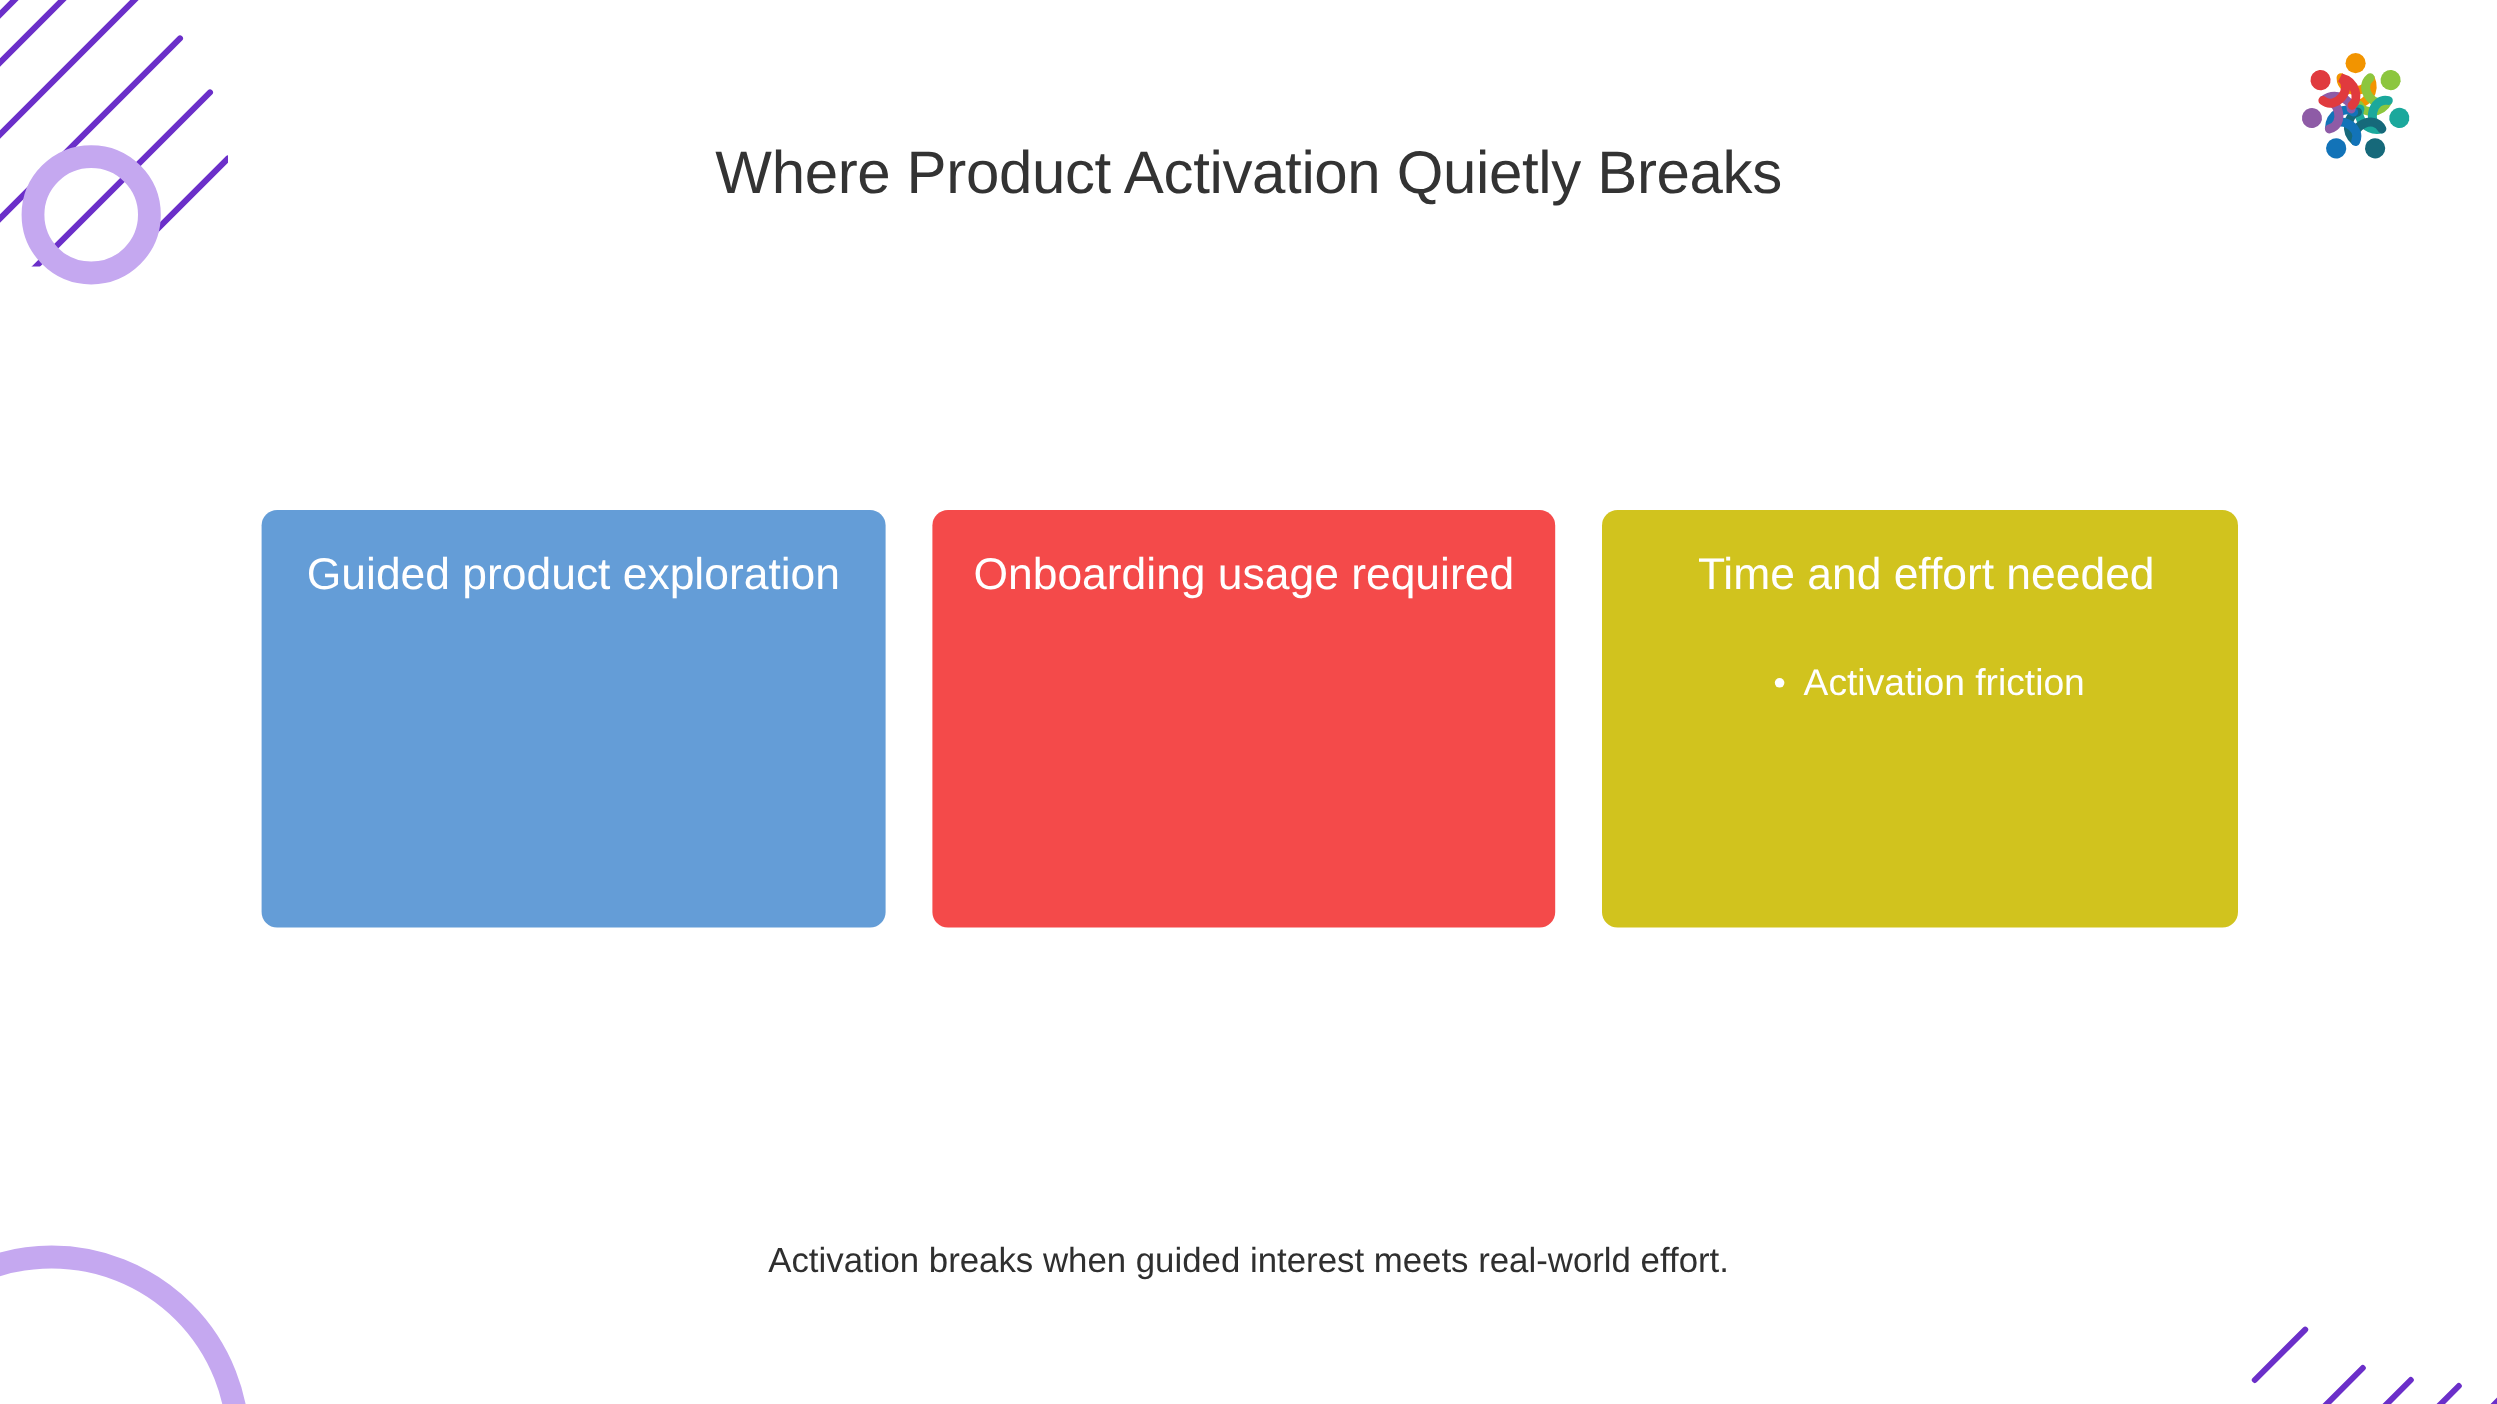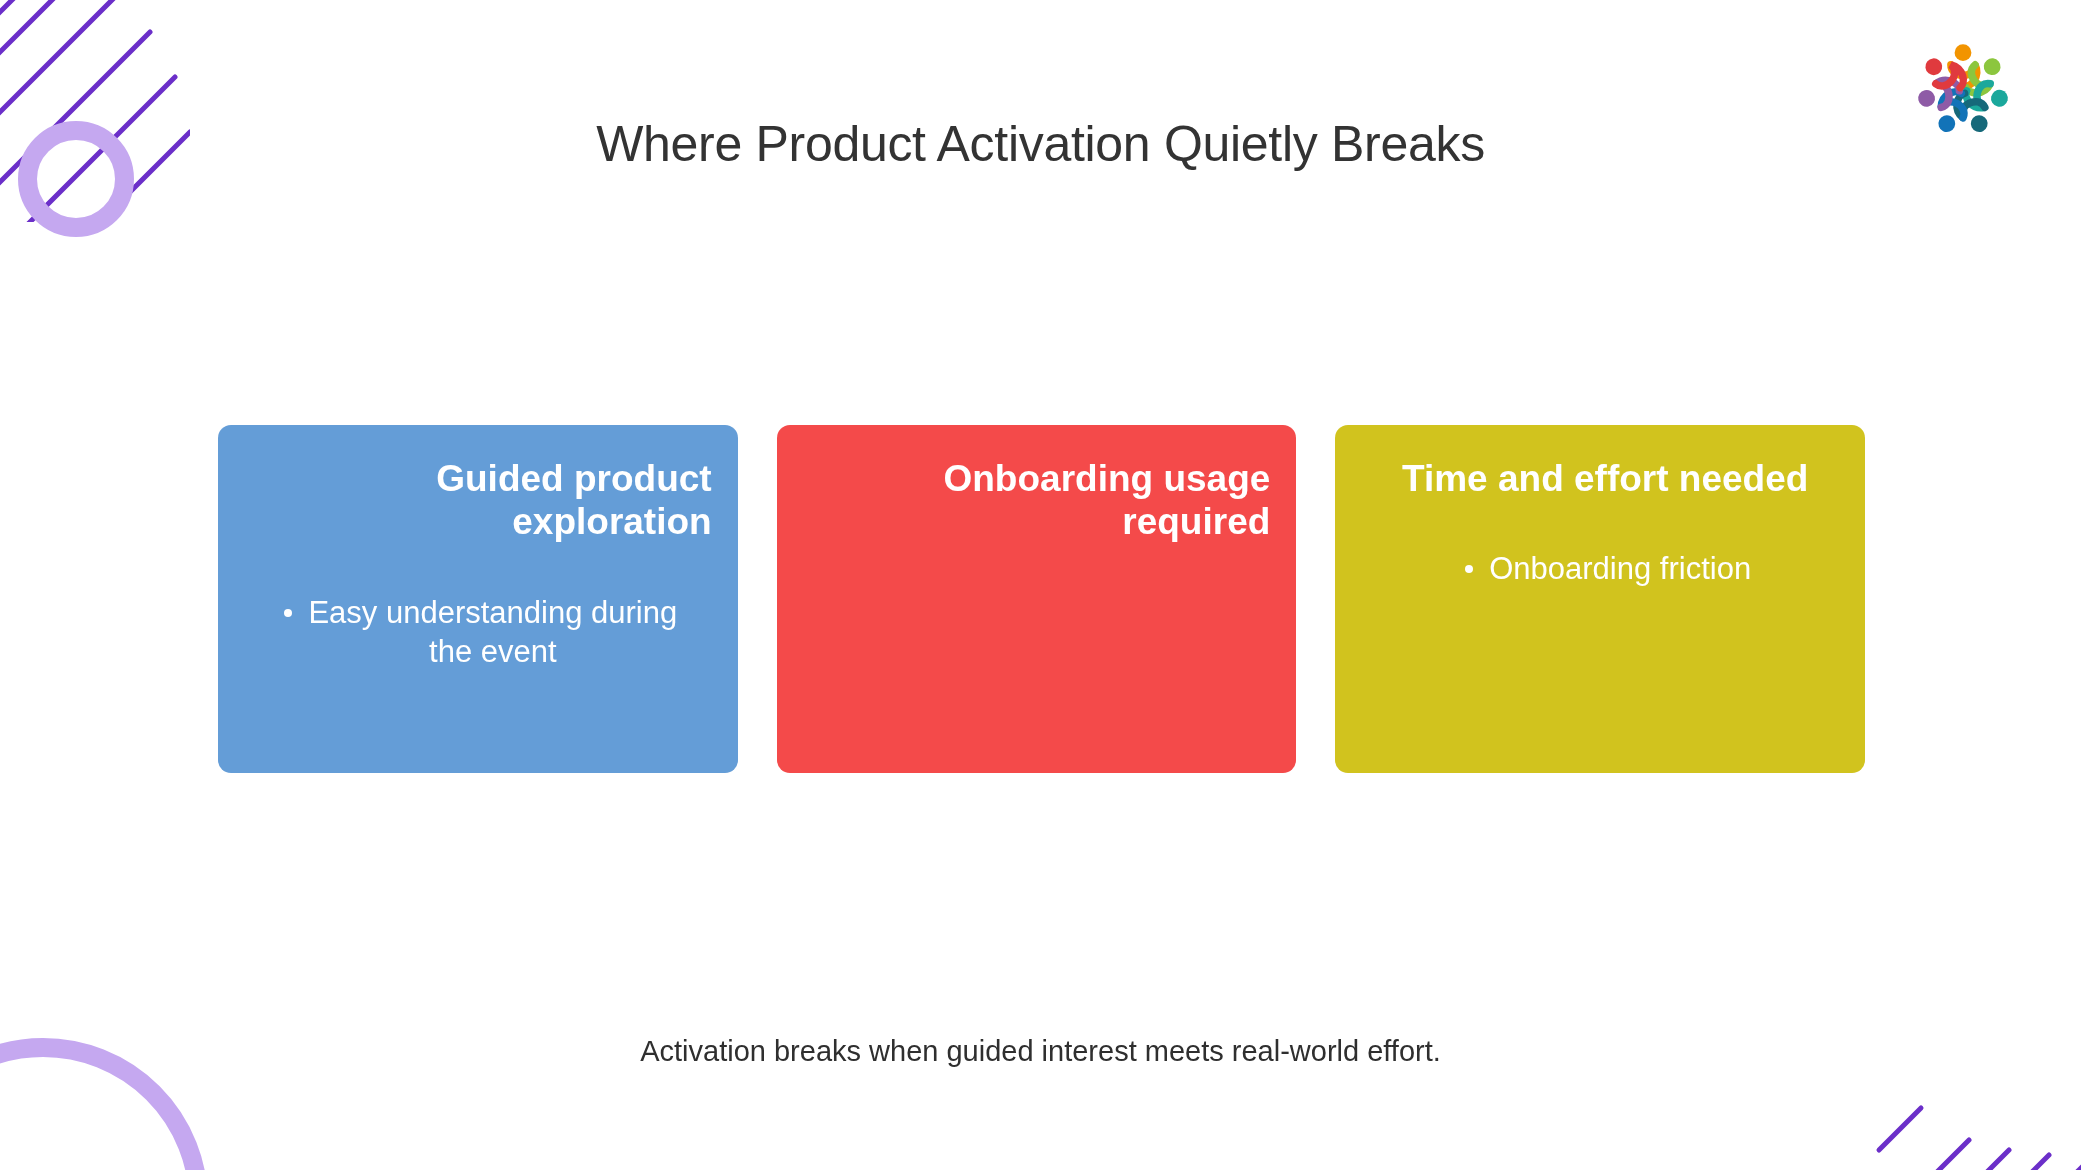--- a/index.html
+++ b/index.html
@@ -103,23 +103,23 @@
     border-radius: 13px;
     padding: 32px 26px 0 26px;
     box-sizing: border-box;
     display: flex;
     flex-direction: column;
     align-items: center;
   }
   .card-title {
     color: #ffffff;
     font-size: 37px;
-    font-weight: bold;
+    font-weight: normal;
     line-height: 1.17;
-    text-align: right;
+    text-align: center;
     margin: 0;
     max-width: 470px;
   }
   .card-bullets {
     list-style: none;
     margin: 49px 0 0 0;
     padding: 0;
     color: #ffffff;
     font-size: 31px;
     line-height: 1.28;
@@ -224,38 +224,32 @@
       </g>
     </g>
   </svg>
 
   <h1 class="title" style="color: rgb(51, 51, 51);">Where Product Activation Quietly Breaks</h1>
 
   <div class="cards">
 
     <div class="card" id="card-0" style="background: rgb(100, 157, 215);">
       <div class="card-title">Guided product exploration</div>
-      <ul class="card-bullets">
-        <li>
-          <span class="bullet-dot"></span>
-          <span>Easy understanding during the event</span>
-        </li>
-      </ul>
     </div>
 
     <div class="card" id="card-1" style="background: rgb(244, 74, 74);">
       <div class="card-title">Onboarding usage required</div>
     </div>
 
     <div class="card" id="card-2" style="background: rgb(209, 195, 30); padding-left: 36px;">
       <div class="card-title">Time and effort needed</div>
       <ul class="card-bullets">
         <li>
           <span class="bullet-dot"></span>
-          <span>Onboarding friction</span>
+          <span>Activation friction</span>
         </li>
       </ul>
     </div>
 
   </div>
 
   <div class="footer">Activation breaks when guided interest meets real-world effort.</div>
 
 </div>
 

